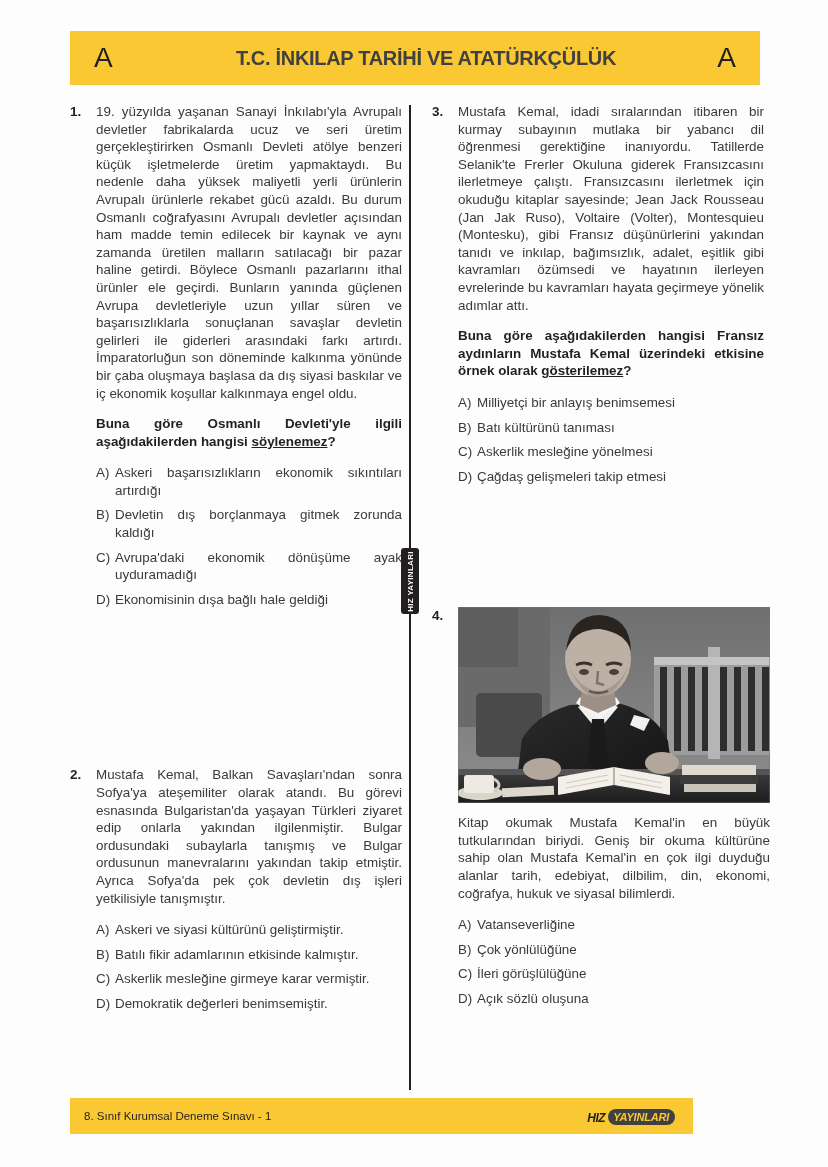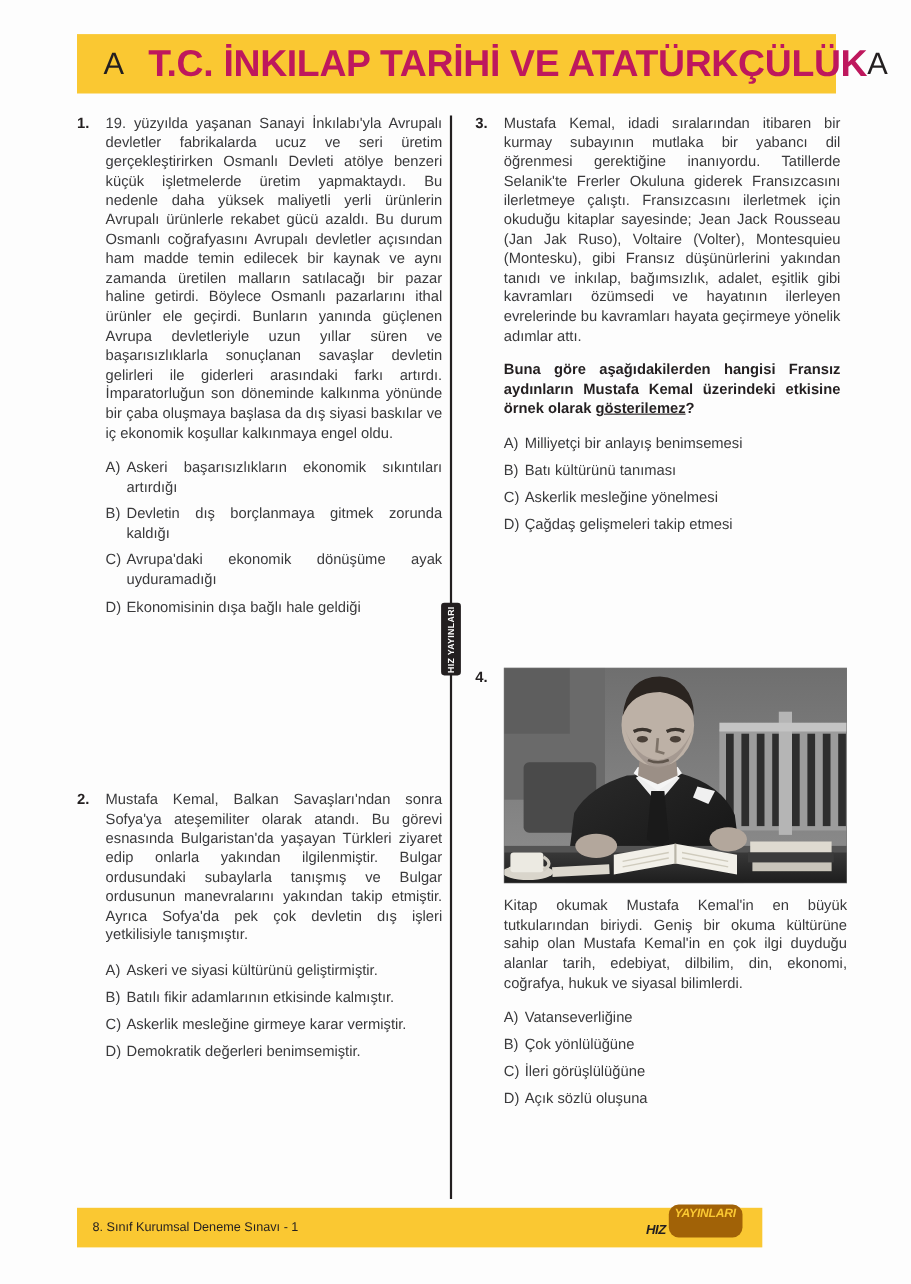--- a/index.html
+++ b/index.html
@@ -33,23 +33,23 @@
     justify-content: space-between;
     padding: 0 24px;
   }
   .header-letter {
     font-size: 28px;
     font-weight: 400;
     color: #231f20;
     letter-spacing: 0px;
   }
   .header-title {
-    font-size: 34px;
-    font-weight: bold;
-    color: #be185d;
+    font-size: 20px;
+    font-weight: bold;
+    color: #404040;
     letter-spacing: -0.3px;
     white-space: nowrap;
     margin-left: 22px;
   }
 
   
   .col {
     position: absolute;
     top: 103px;
     width: 332px;
@@ -187,27 +187,27 @@
   }
   .logo-hiz {
     font-size: 12px;
     font-weight: bold;
     font-style: italic;
     color: #231f20;
     letter-spacing: -0.5px;
     padding-right: 3px;
   }
   .logo-yay {
-    background: #a16207;
+    background: #404040;
     color: #fac832;
     font-size: 11px;
     font-weight: bold;
     font-style: italic;
     letter-spacing: -0.2px;
-    padding: 2px 6px 16px 5px;
+    padding: 2px 6px 2px 5px;
     border-radius: 9px;
   }
 </style>
 </head>
 <body>
 
 <div class="page">
 
   <div class="header-bar">
     <div class="header-letter">A</div>
@@ -220,20 +220,21 @@
     <span>HIZ YAYINLARI</span>
   </div>
 
   <div class="col col-left">
 
     <div class="question">
       <div class="q-row">
         <div class="q-num">1.</div>
         <div class="q-body">
           <p class="q-text">19. yüzyılda yaşanan Sanayi İnkılabı'yla Avrupalı devletler fabrikalarda ucuz ve seri üretim gerçekleştirirken Osmanlı Devleti atölye benzeri küçük işletmelerde üretim yapmaktaydı. Bu nedenle daha yüksek maliyetli yerli ürünlerin Avrupalı ürünlerle rekabet gücü azaldı. Bu durum Osmanlı coğrafyasını Avrupalı devletler açısından ham madde temin edilecek bir kaynak ve aynı zamanda üretilen malların satılacağı bir pazar haline getirdi. Böylece Osmanlı pazarlarını ithal ürünler ele geçirdi. Bunların yanında güçlenen Avrupa devletleriyle uzun yıllar süren ve başarısızlıklarla sonuçlanan savaşlar devletin gelirleri ile giderleri arasındaki farkı artırdı. İmparatorluğun son döneminde kalkınma yönünde bir çaba oluşmaya başlasa da dış siyasi baskılar ve iç ekonomik koşullar kalkınmaya engel oldu.</p>
+          <p class="q-prompt"><span>Buna göre Osmanlı Devleti'yle ilgili aşağıdakilerden hangisi </span><u>söylenemez</u><span>?</span></p>
           <ul class="options">
             <li class="option">
               <span class="opt-letter">A)</span>
               <span class="opt-text">Askeri başarısızlıkların ekonomik sıkıntıları artırdığı</span>
             </li>
             <li class="option">
               <span class="opt-letter">B)</span>
               <span class="opt-text">Devletin dış borçlanmaya gitmek zorunda kaldığı</span>
             </li>
             <li class="option">

